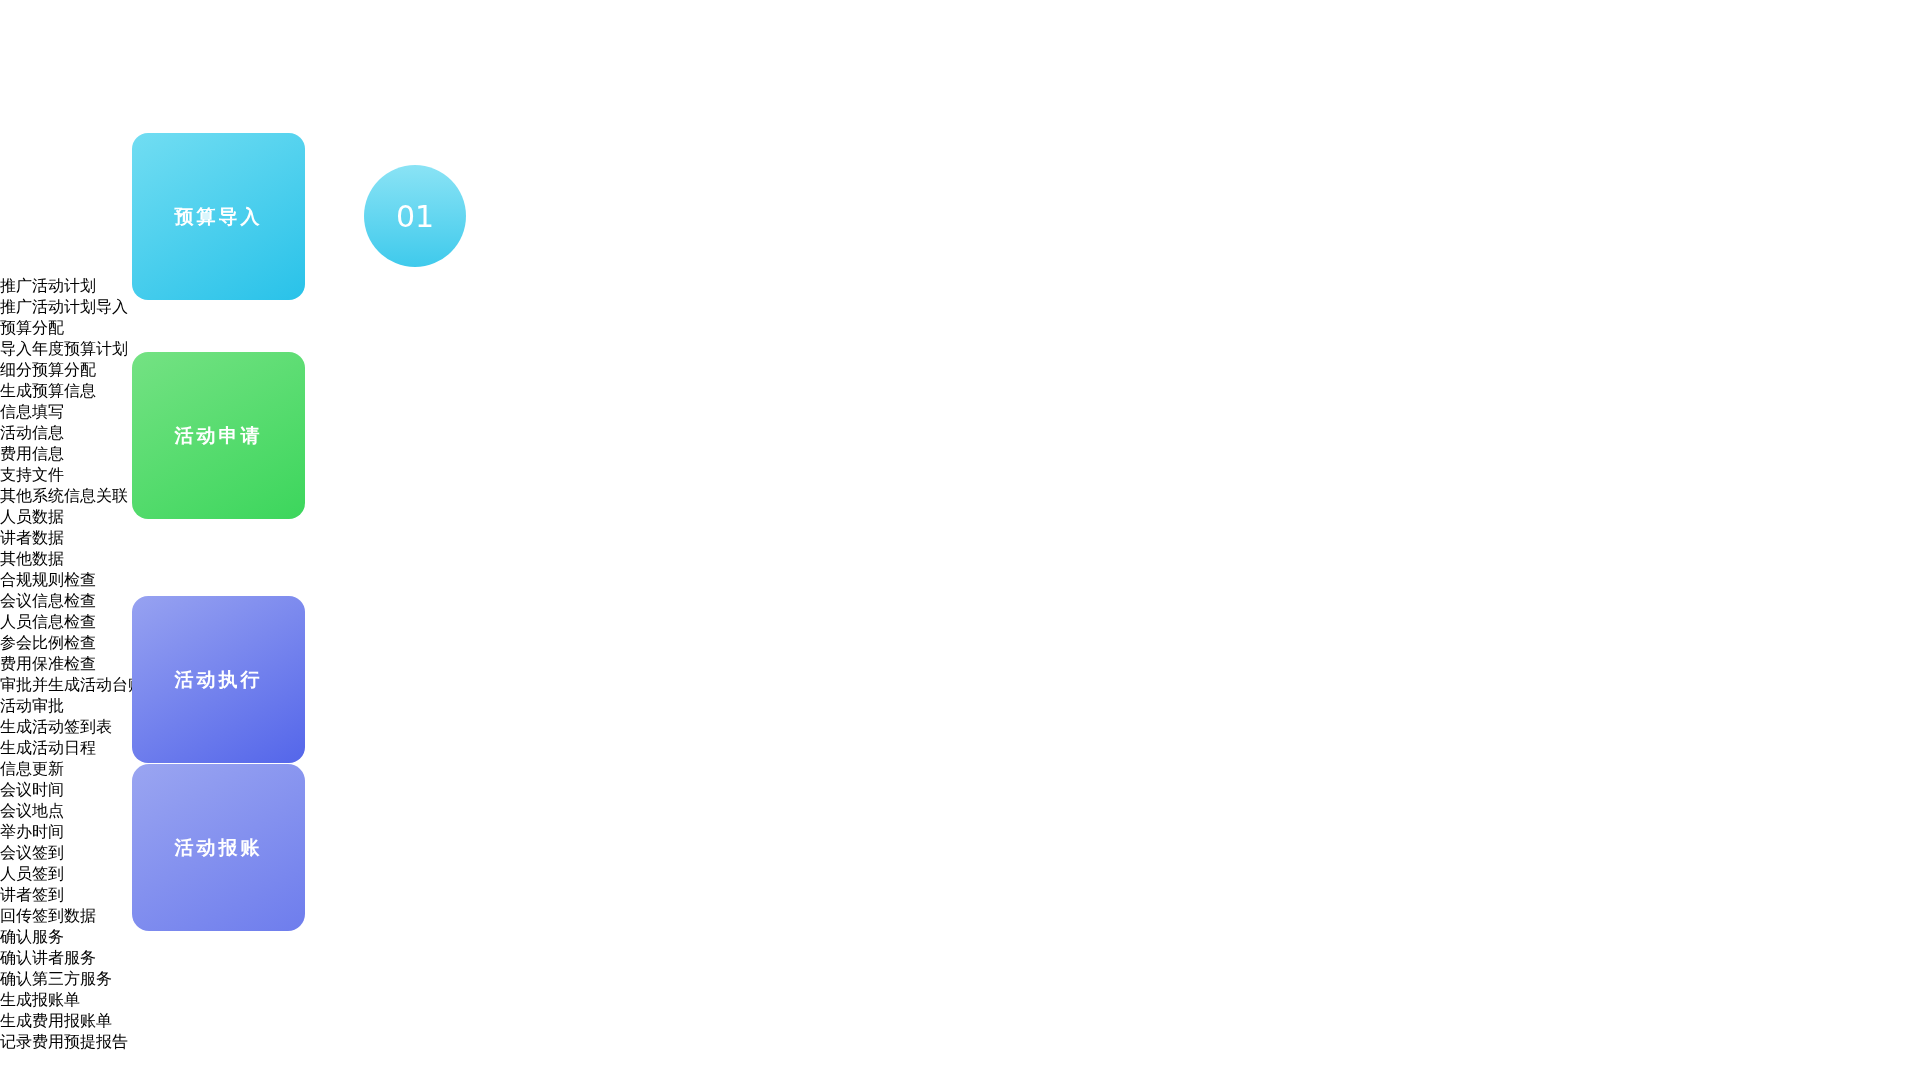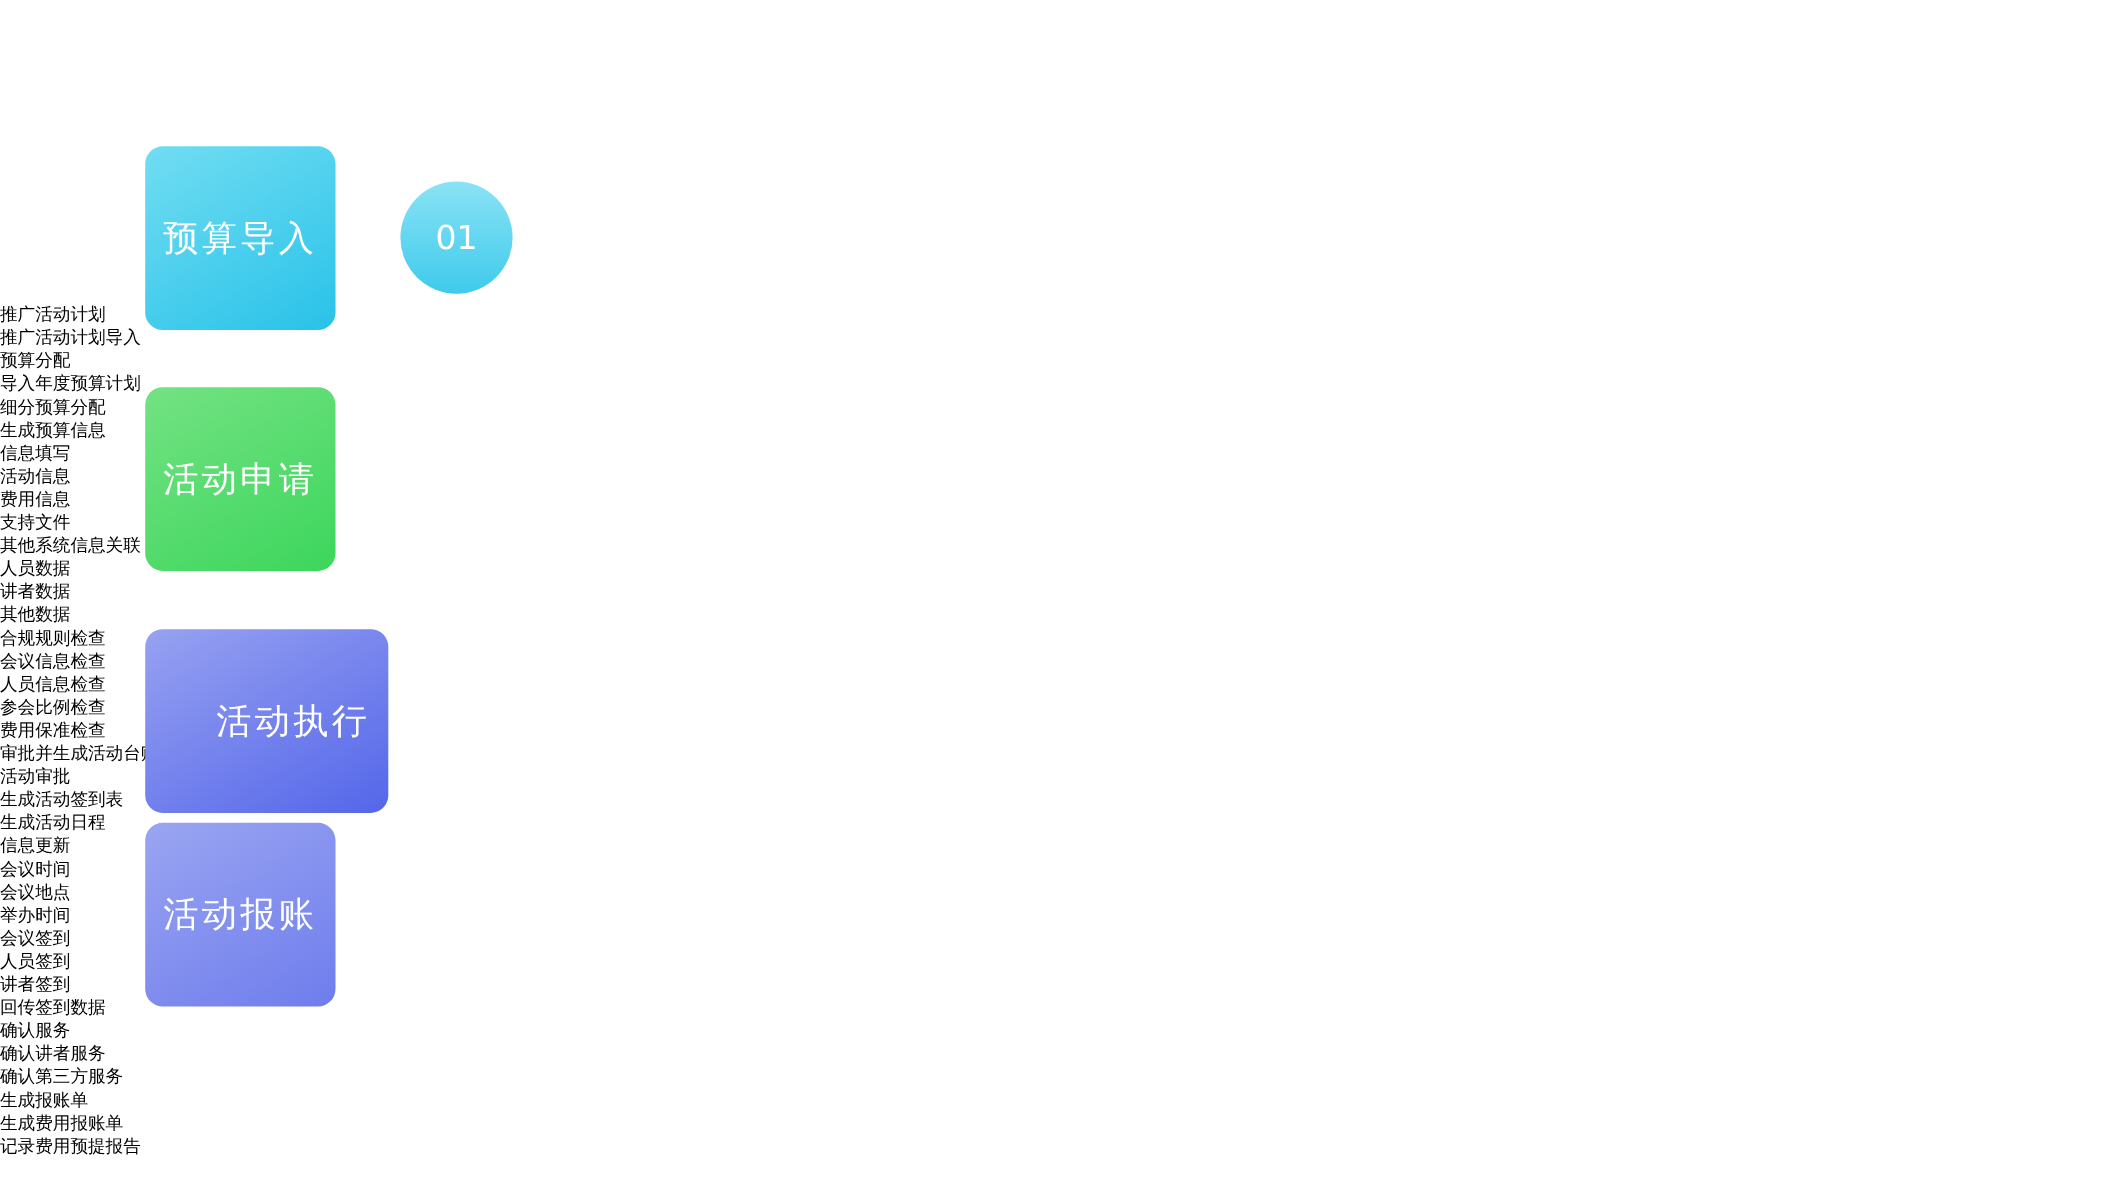--- a/index.html
+++ b/index.html
@@ -1,25 +1,25 @@
 <!DOCTYPE html>
 <html><head>
 <meta charset="utf-8">
 <style>
   html,body{margin:0;padding:0;background:#fff;}
   #canvas{position:relative;width:1920px;height:1080px;background:#ffffff;overflow:hidden;
           font-family:"DejaVu Sans","Liberation Sans",sans-serif;}
   
   .stage{position:absolute;left:132px;width:173px;height:167px;border-radius:16px;
          display:flex;align-items:center;justify-content:center;
-         color:#fff;font-size:32px;font-weight:normal;letter-spacing:3px;}
+         color:#fff;font-size:19px;font-weight:bold;letter-spacing:3px;}
   .stage.s1{top:133px;background:linear-gradient(150deg,#71ddf2,#29c2e9);}
   .stage.s2{top:352px;background:linear-gradient(150deg,#74e283,#3cd65c);}
-  .stage.s3{top:572px;background:linear-gradient(150deg,#97a2f1,#5466ea);padding-left:48px;}
-  .stage.s4{top:748px;background:linear-gradient(150deg,#9aa5f1,#6e7ded);}
+  .stage.s3{top:596px;background:linear-gradient(150deg,#97a2f1,#5466ea);}
+  .stage.s4{top:764px;background:linear-gradient(150deg,#9aa5f1,#6e7ded);border-radius:17px;}
   
   .circle{position:absolute;left:364px;width:102px;height:102px;border-radius:50%;
           display:flex;align-items:center;justify-content:center;
           color:#fff;font-size:30px;font-weight:normal;}
   .circle.c1{top:165px;background:linear-gradient(180deg,#8ae3f5,#3fcaec);}
   .circle.c2{top:384px;background:linear-gradient(180deg,#90eb9c,#49d964;}
   .circle.c2{top:384px;background:linear-gradient(180deg,#90eb9c,#49d964);}
   .circle.c3{top:604px;background:linear-gradient(180deg,#a0acf4,#5d6fec);}
   .circle.c4{top:824px;background:linear-gradient(180deg,#a2aef4,#6877ee);}
   

